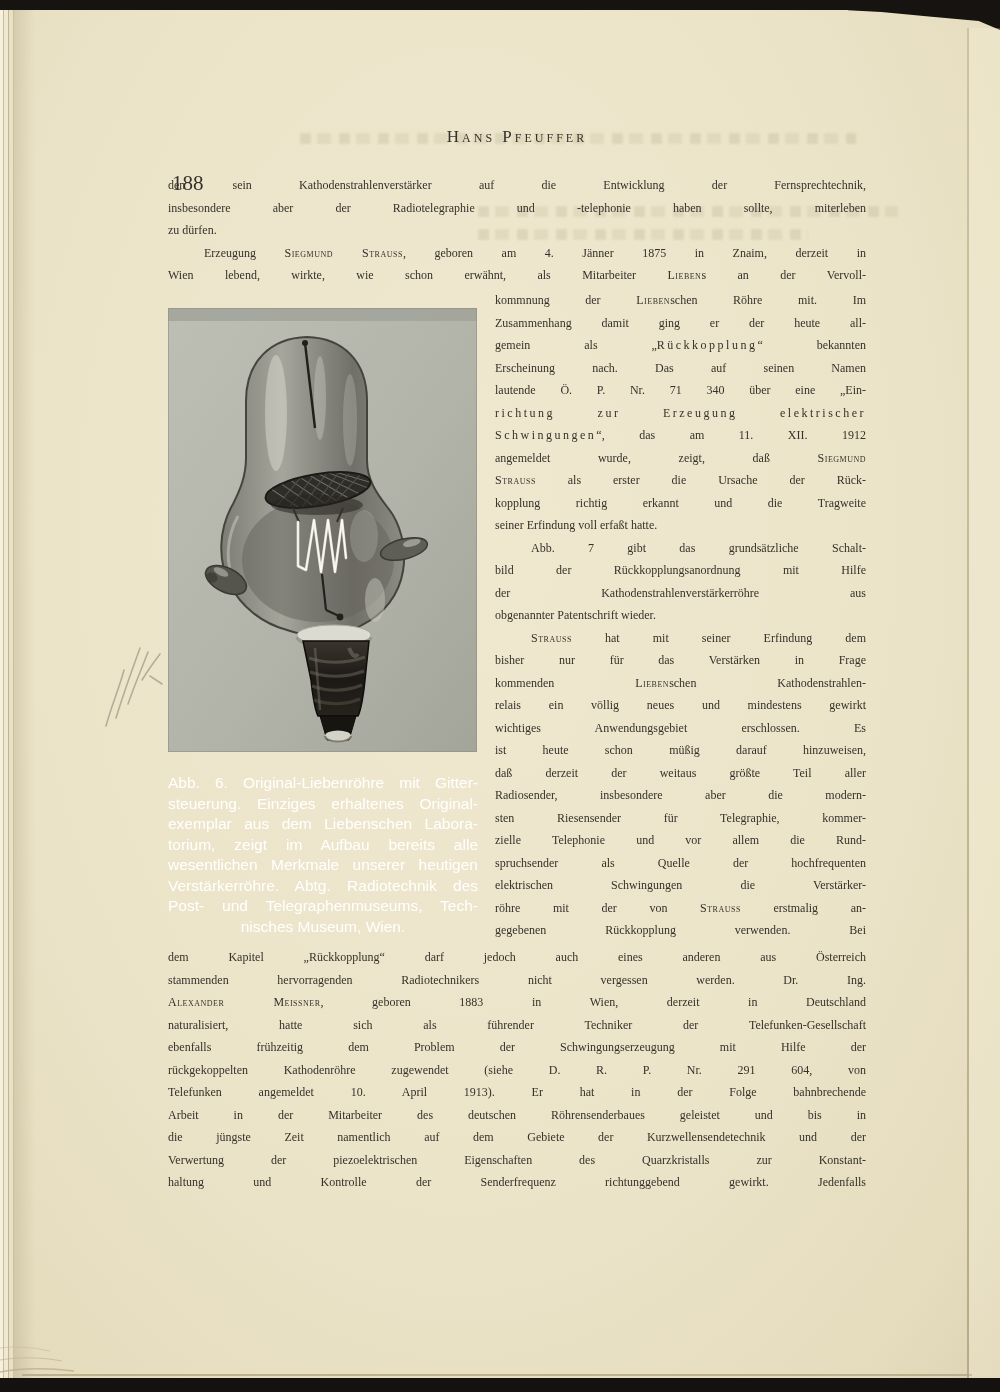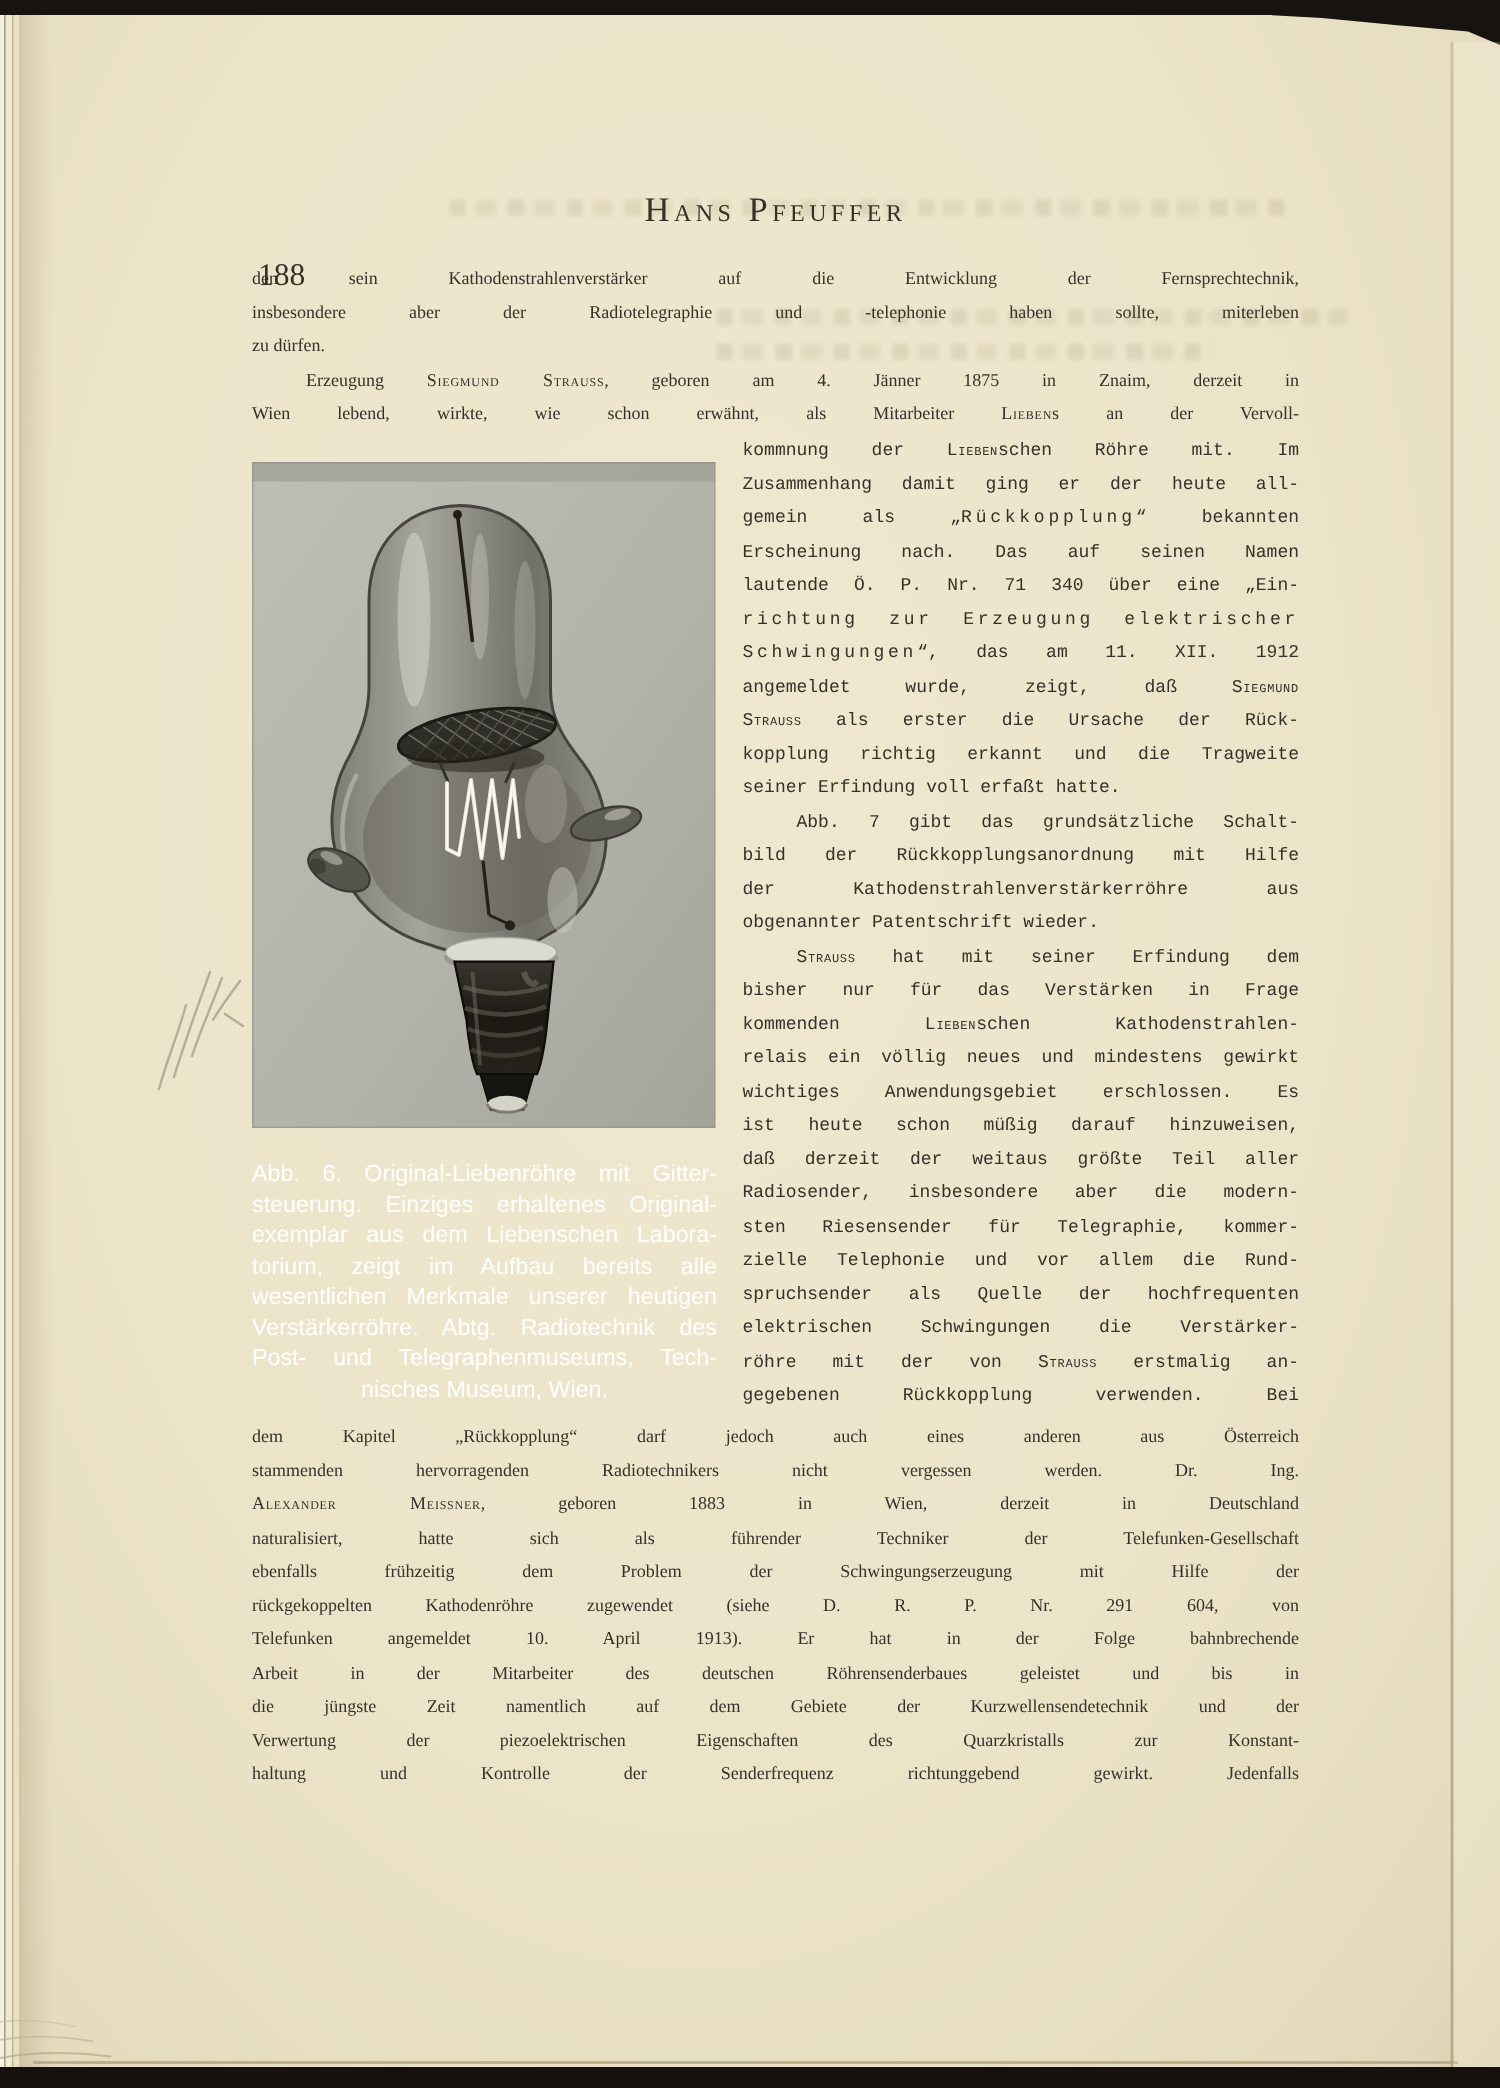--- a/index.html
+++ b/index.html
@@ -32,32 +32,32 @@
   
   .ghost{position:absolute;height:11px;filter:blur(1.3px);opacity:.45;
          background:repeating-linear-gradient(90deg, rgba(126,113,80,.30) 0 11px, rgba(126,113,80,0) 11px 17px,
          rgba(126,113,80,.22) 17px 31px, rgba(126,113,80,0) 31px 39px);}
   #ghost1{left:300px;top:133px;width:556px;}
   #ghost2{left:478px;top:206px;width:420px;}
   #ghost3{left:478px;top:229px;width:330px;}
   
   #pageno{position:absolute;left:172px;top:127px;font-size:21px;color:#35312a;margin-top:44px;}
   #runtitle{position:absolute;left:168px;top:127px;width:698px;text-align:center;
-            font-size:23px;color:#35312a;}
+            font-size:17px;color:#35312a;}
   #runtitle .sc{letter-spacing:3px;}
   
   .block{position:absolute;color:#35312a;font-size:12px;}
   .block .line{line-height:22.5px;height:22.5px;text-align:justify;text-align-last:justify;overflow:visible;}
   .block .line.last{text-align-last:left;}
   .block .line.center{text-align-last:center;}
   .block .ind{display:inline-block;width:36px;}
   .sc{font-variant:small-caps;letter-spacing:.5px;}
   .sp{letter-spacing:2.5px;}
   #intro{left:168px;top:174px;width:698px;}
-  #rightcol{left:495px;top:289px;width:371px;font-family:Liberation Mono, monospace;}
+  #rightcol{left:495px;top:289px;width:371px;}
   #bottompara{left:168px;top:946px;width:698px;}
   #caption{left:168px;top:773px;width:310px;font-family:"Liberation Sans",sans-serif;
            font-size:15.5px;color:#ffffff;}
   #caption .line{line-height:20.5px;height:20.5px;}
   
   #figurebox{position:absolute;left:168px;top:308px;width:309px;height:444px;}
   #figurebox svg{display:block;}
   
   #scribble{position:absolute;left:98px;top:616px;width:78px;height:118px;opacity:.6;}
 </style>

